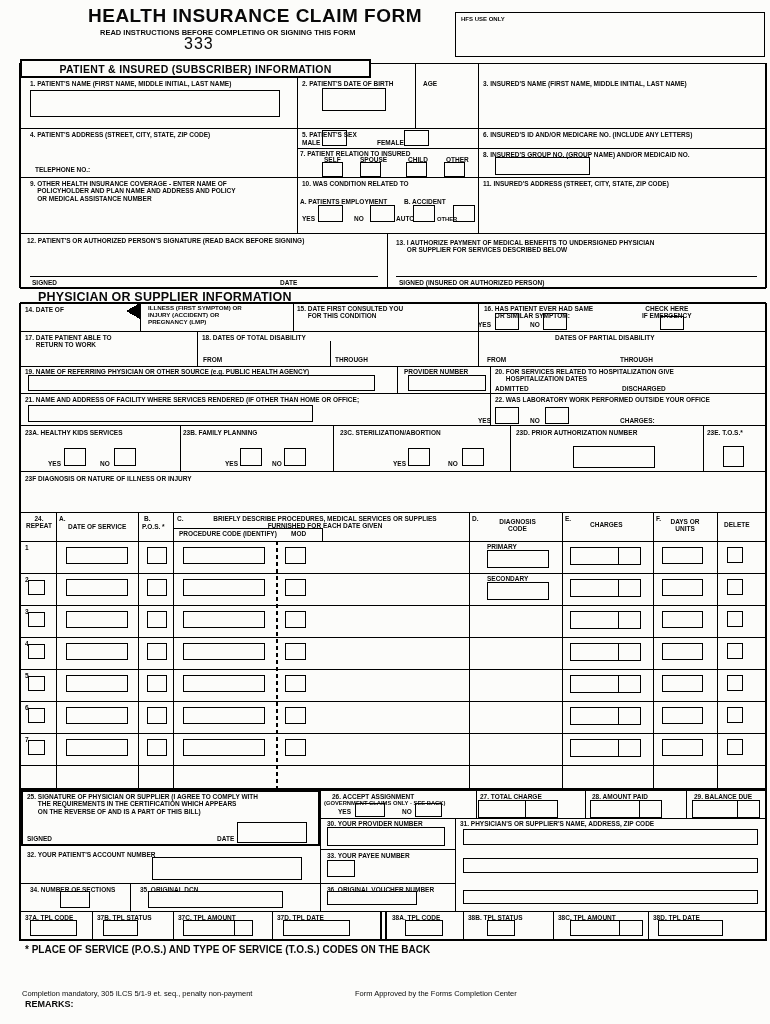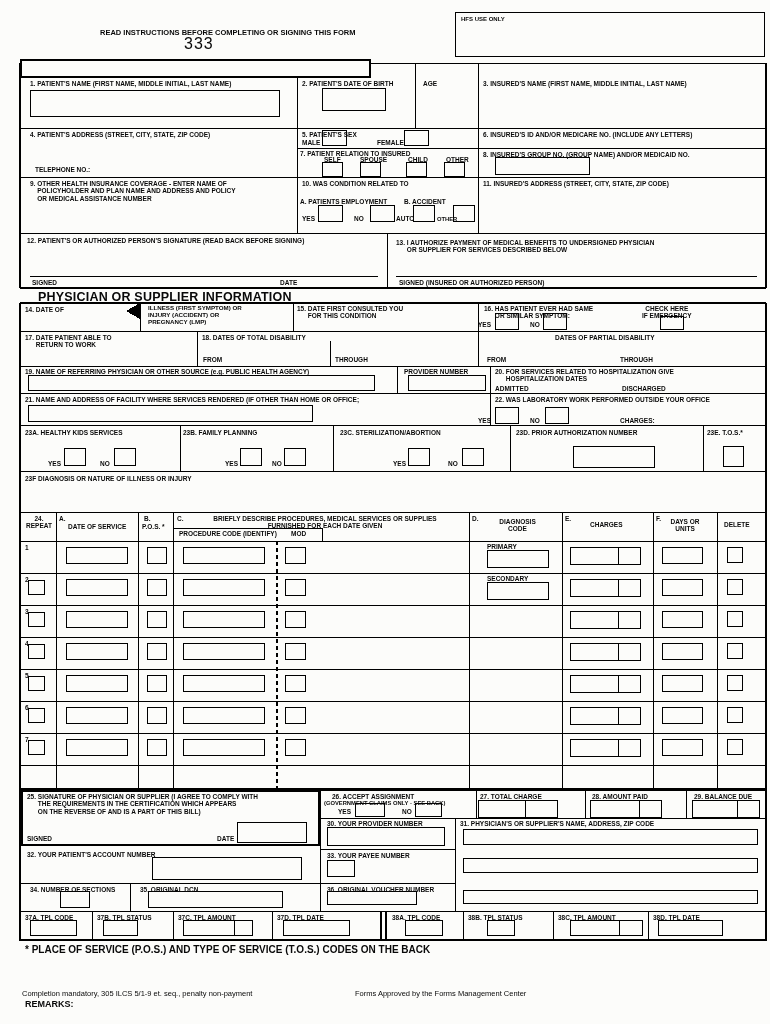--- a/index.html
+++ b/index.html
@@ -102,25 +102,27 @@
     <line x1="92" y1="911" x2="92" y2="940" stroke-width="1"></line>
     <line x1="173" y1="911" x2="173" y2="940" stroke-width="1"></line>
     <line x1="272" y1="911" x2="272" y2="940" stroke-width="1"></line>
     <line x1="381" y1="911" x2="381" y2="940" stroke-width="2"></line>
     <line x1="386" y1="911" x2="386" y2="940" stroke-width="2"></line>
     <line x1="463" y1="911" x2="463" y2="940" stroke-width="1"></line>
     <line x1="553" y1="911" x2="553" y2="940" stroke-width="1"></line>
     <line x1="648" y1="911" x2="648" y2="940" stroke-width="1"></line>
   </svg>
 
+  <div class="lb t-main" style="left:88px;top:5px;">HEALTH INSURANCE CLAIM FORM</div>
   <div class="lb t-sub" style="left:100px;top:28px;text-align:center;">READ INSTRUCTIONS BEFORE COMPLETING OR SIGNING THIS FORM</div>
   <div class="lb t-num" style="left:184px;top:35px;">333</div>
   <div class="bx" style="left:455px;top:12px;width:310px;height:45px;"></div>
   <div class="lb" style="left:461px;top:16px;font-size:6px;">HFS USE ONLY</div>
 
+  <div class="lb t-sec ctr" style="left:21px;top:63px;width:349px;">PATIENT &amp; INSURED (SUBSCRIBER) INFORMATION</div>
 
   <div class="lb" style="left:30px;top:80px;">1. PATIENT'S NAME (FIRST NAME, MIDDLE INITIAL, LAST NAME)</div>
   <div class="bx" style="left:30px;top:90px;width:250px;height:27px;"></div>
   <div class="lb" style="left:302px;top:80px;">2. PATIENT'S DATE OF BIRTH</div>
   <div class="bx" style="left:322px;top:88px;width:64px;height:23px;"></div>
   <div class="lb" style="left:423px;top:80px;">AGE</div>
   <div class="lb" style="left:483px;top:80px;">3. INSURED'S NAME (FIRST NAME, MIDDLE INITIAL, LAST NAME)</div>
 
   <div class="lb" style="left:30px;top:131px;">4. PATIENT'S ADDRESS (STREET, CITY, STATE, ZIP CODE)</div>
   <div class="lb" style="left:35px;top:166px;">TELEPHONE NO.:</div>
@@ -398,15 +400,15 @@
   <div class="lb" style="left:558px;top:914px;">38C. TPL AMOUNT</div>
   <div class="bx" style="left:570px;top:920px;width:73px;height:16px;">
       <i class="sp" style="left:48px;"></i>
     </div>
   <div class="lb" style="left:653px;top:914px;">38D. TPL DATE</div>
   <div class="bx" style="left:658px;top:920px;width:65px;height:16px;"></div>
 
   <div class="lb t-note" style="left:25px;top:944px;">* PLACE OF SERVICE (P.O.S.) AND TYPE OF SERVICE (T.O.S.) CODES ON THE BACK</div>
   <div class="lb t-rem" style="left:25px;top:964px;margin-top:35px;">REMARKS:</div>
   <div class="lb t-fine" style="left:22px;top:989px;">Completion mandatory, 305 ILCS 5/1-9 et. seq., penalty non-payment</div>
-  <div class="lb t-fine" style="left:355px;top:989px;">Forms Approved by the Forms Management Center</div>
+  <div class="lb t-fine" style="left:355px;top:989px;">Form Approved by the Forms Completion Center</div>
 
 </div>
 
 </body></html>

